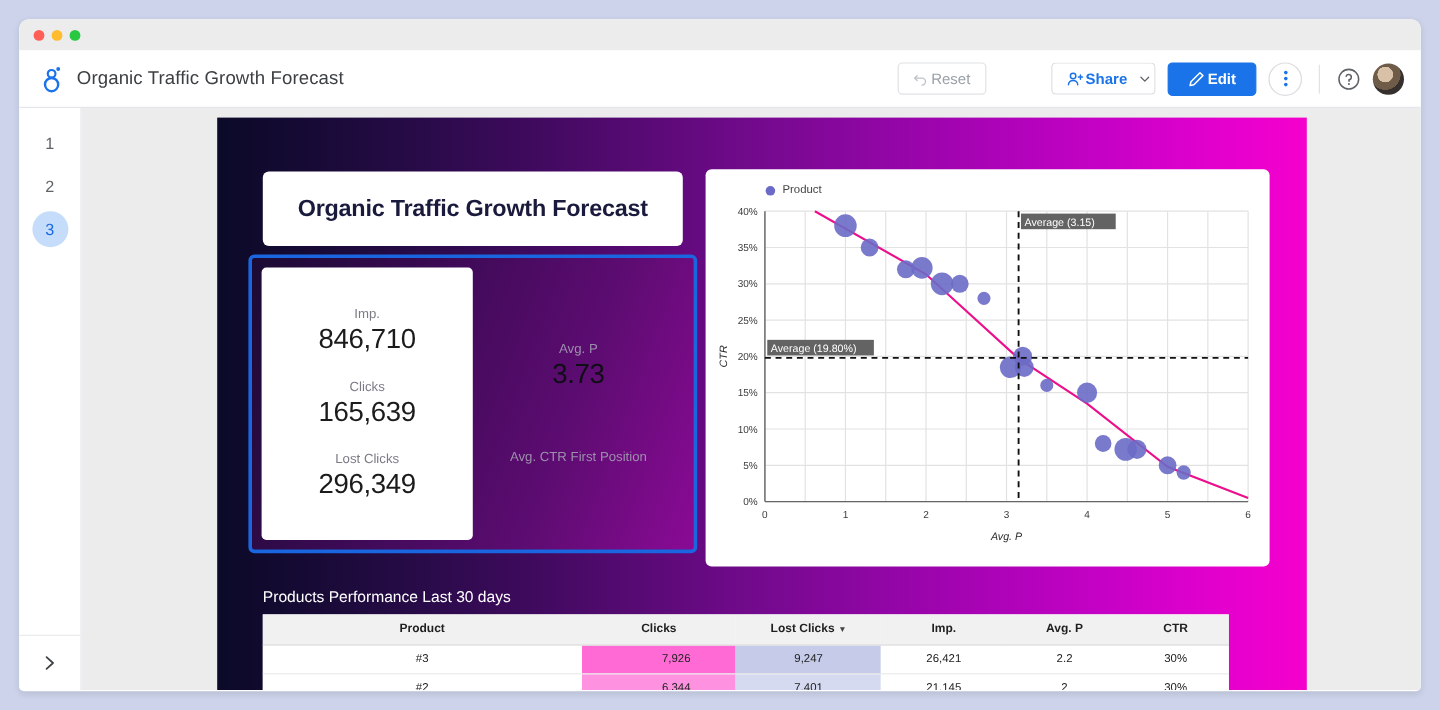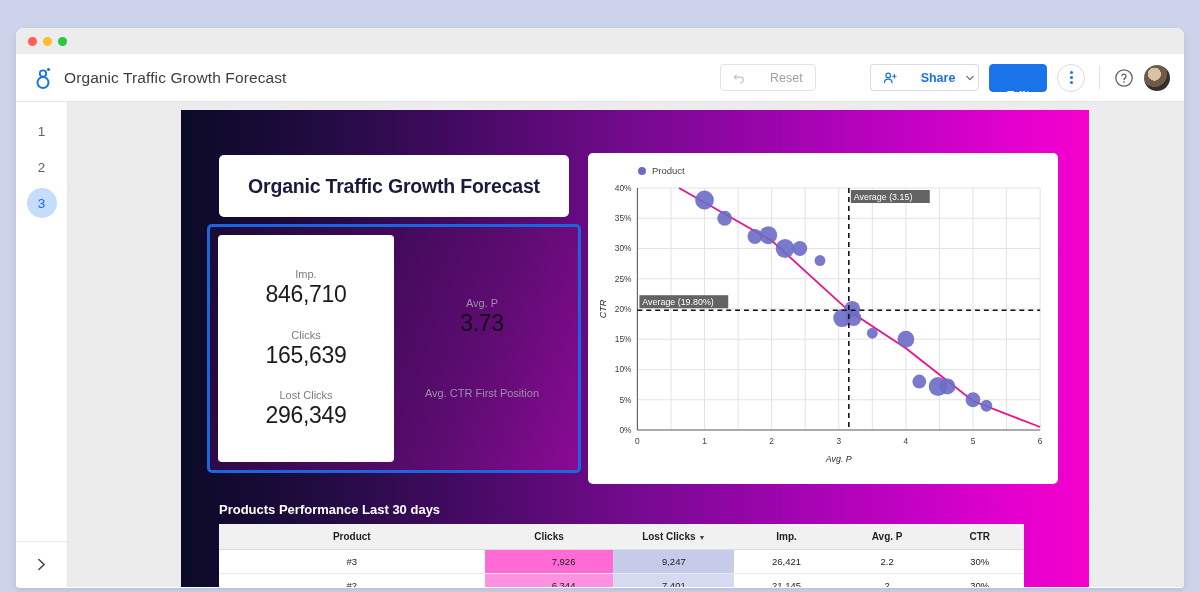--- a/index.html
+++ b/index.html
@@ -12,21 +12,20 @@
   #root { position: relative; width: 1200px; height: 592px; background: #ccd3ea; }
 
   
   .window {
     position: absolute; left: 16px; top: 16px;
     width: 1168px; height: 560px;
     background: #ffffff;
     border-radius: 8px 8px 4px 4px;
     overflow: hidden;
     box-shadow: 0 2px 6px rgba(0,0,0,.10);
-    margin-top: 12px;
   }
   .titlebar {
     height: 26px; background: #ececec;
     display: flex; align-items: center; padding-left: 12px; gap: 6px;
   }
   .dot { width: 9px; height: 9px; border-radius: 50%; }
   .dot.red { background: #ff5f57; }
   .dot.yellow { background: #febc2e; }
   .dot.green { background: #28c840; }
 
@@ -38,37 +37,37 @@
   }
   .brand-logo { width: 22px; height: 24px; flex: 0 0 auto; margin-right: 10px; }
   .doc-title {
     font-size: 15.5px; color: #3c4043; letter-spacing: .1px;
     white-space: nowrap;
   }
   .appbar-spacer { flex: 1 1 auto; }
   .tool-group { display: flex; align-items: center; gap: 10px; }
 
   .btn {
-    display: flex; align-items: center; gap: 24px;
+    display: flex; align-items: center; gap: 2px;
     height: 27px; border-radius: 4px; border: 1px solid #dadce0;
     background: #fff; padding: 0 12px; font-size: 12.5px;
     color: #3c4043; cursor: pointer; white-space: nowrap;
   }
   .btn.reset { color: #9aa0a6; border-color: #e0e2e5; }
   .btn.share { color: #1a73e8; font-weight: bold; padding-right: 6px; border-right: none;
                border-radius: 4px 0 0 4px; }
   .share-wrap { display: flex; padding-left: 44px; }
   .share-caret {
     width: 18px; height: 27px; border: 1px solid #dadce0; border-left: none;
     border-radius: 0 4px 4px 0; background: #fff;
     display: flex; align-items: center; justify-content: center; cursor: pointer;
   }
   .btn.edit {
     background: #1a73e8; border-color: #1a73e8; color: #fff; font-weight: bold;
-    height: 28px; padding: 0 16px; flex-direction: column;
+    height: 28px; padding: 0 16px;
   }
   .kebab {
     width: 28px; height: 28px; border-radius: 50%; border: 1px solid #dadce0;
     display: flex; flex-direction: column; align-items: center; justify-content: center;
     gap: 2px; cursor: pointer; background: #fff;
   }
   .kebab i { width: 3px; height: 3px; border-radius: 50%; background: #1a73e8; display: block; }
   .vline { width: 1px; height: 24px; background: #e0e2e5; margin: 0 4px; }
   .help-icon { width: 20px; height: 20px; cursor: pointer; }
   .avatar {
@@ -147,21 +146,21 @@
   .legend-label { font-size: 9.5px; color: #444; }
   .plot-wrap { position: relative; width: 100%; height: 290px; }
   svg.plot { display: block; width: 100%; height: 100%; }
   .tick-text { font-size: 8.5px; fill: #3c3c3c; font-family: "Liberation Sans", sans-serif; }
   .axis-title { font-size: 9px; fill: #2b2b2b; font-style: italic; font-family: "Liberation Sans", sans-serif; }
   .avg-tag { font-size: 9px; fill: #ffffff; font-family: "Liberation Sans", sans-serif; }
 
   
   .table-title {
     position: absolute; left: 38px; top: 392px;
-    font-size: 13px; font-weight: bold; color: #fff;
+    font-size: 13px; font-weight: normal; color: #fff;
   }
   .ptable {
     position: absolute; left: 38px; top: 414px; width: 805px;
     border-collapse: collapse; background: #fff; font-size: 9.5px;
   }
   .ptable th {
     background: #f1f1f1; color: #1f1f1f; font-size: 10px; font-weight: bold;
     padding: 7px 4px; border-bottom: 1px solid #dcdcdc; text-align: center;
   }
   .ptable td {

